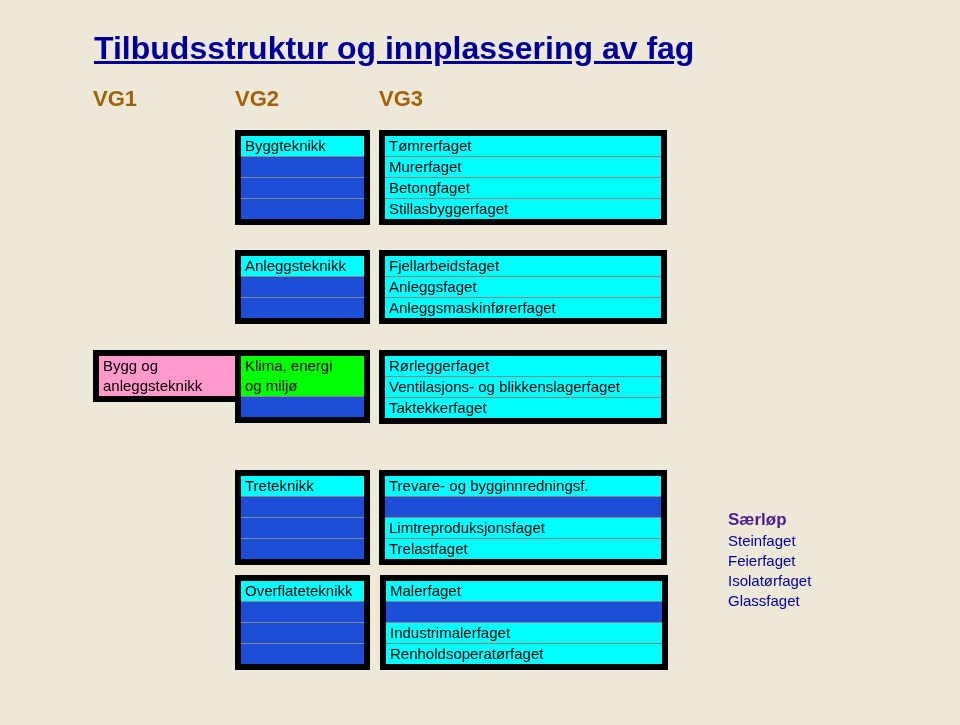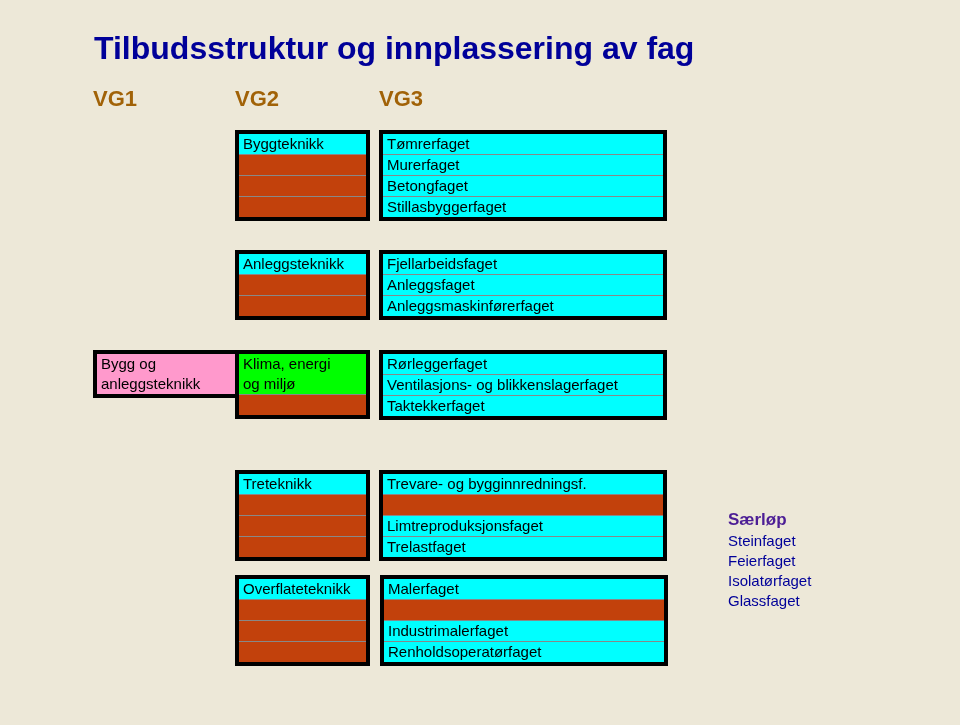--- a/index.html
+++ b/index.html
@@ -1,22 +1,22 @@
 <!DOCTYPE html>
 <html><head>
 <meta charset="utf-8">
 <style>
 html,body{margin:0;padding:0;font-family:Arial,Helvetica,sans-serif;background:#ede8d8}
 body{width:960px;height:725px;position:relative;overflow:hidden}
-.title{position:absolute;left:94px;top:30px;color:#000099;font-size:32px;font-weight:bold;}
+.title{position:absolute;left:94px;top:30px;color:#000099;font-size:32px;font-weight:bold;text-decoration:underline}
 .colhead{position:absolute;color:#a16207;font-size:22px;font-weight:bold}
 .ch-vg1{left:93px;top:86px}
 .ch-vg2{left:235px;top:86px}
 .ch-vg3{left:379px;top:86px}
-.box{position:absolute;border:4px solid #000000;background:#c2410c;box-sizing:border-box}
+.box{position:absolute;border:6px solid #000000;background:#1d4ed8;box-sizing:border-box}
 .row{font-size:15px;line-height:20px;padding:0 4px;border-bottom:1px solid #888;white-space:nowrap}
 .row:last-child{border-bottom:none}
 .cyan{background:#00ffff}
 .pink{background:#ff99cc}
 .green{background:#00ff00}
 .empty{height:20px}
 .sidelabel{position:absolute;left:728px;font-size:15px;color:#000099}
 .sl-head{color:#4c1d95;font-weight:bold;font-size:17px}
 </style>
 </head>

